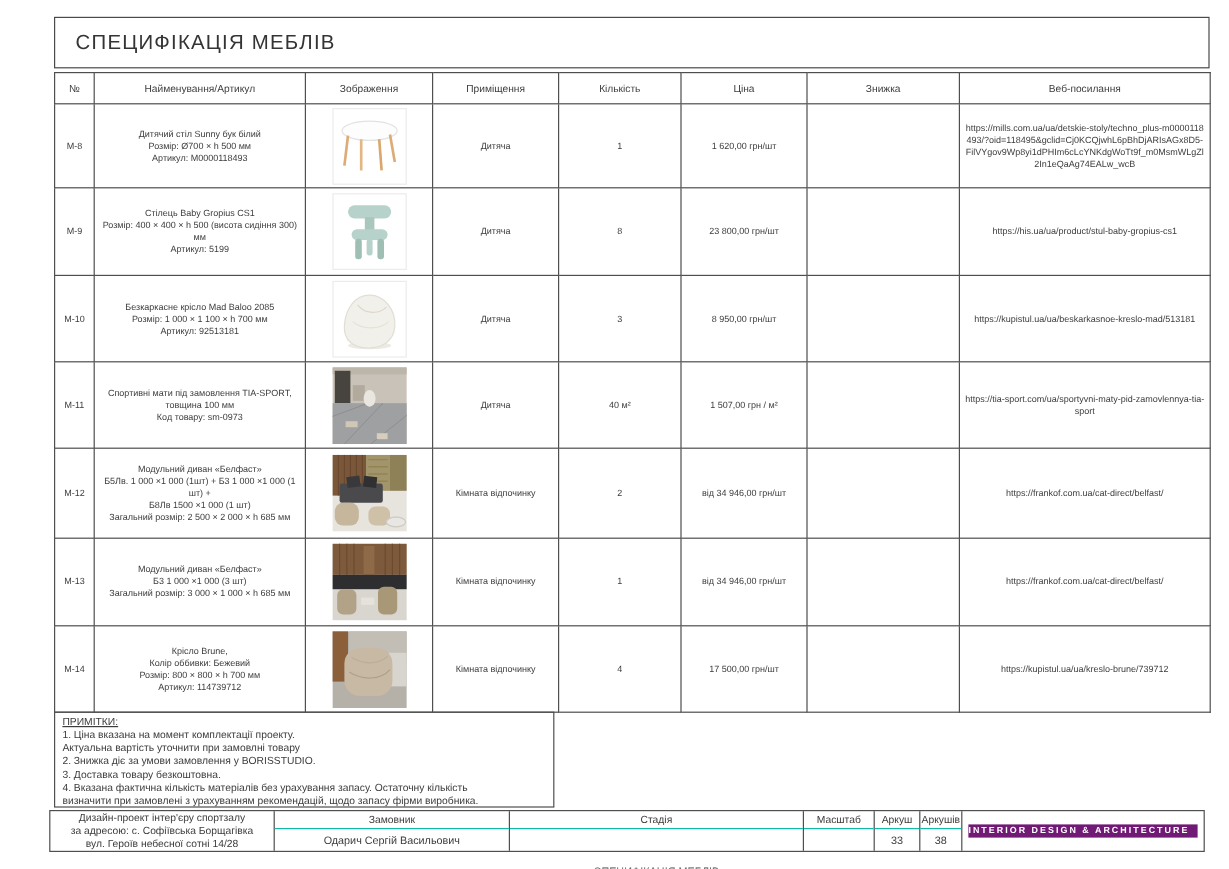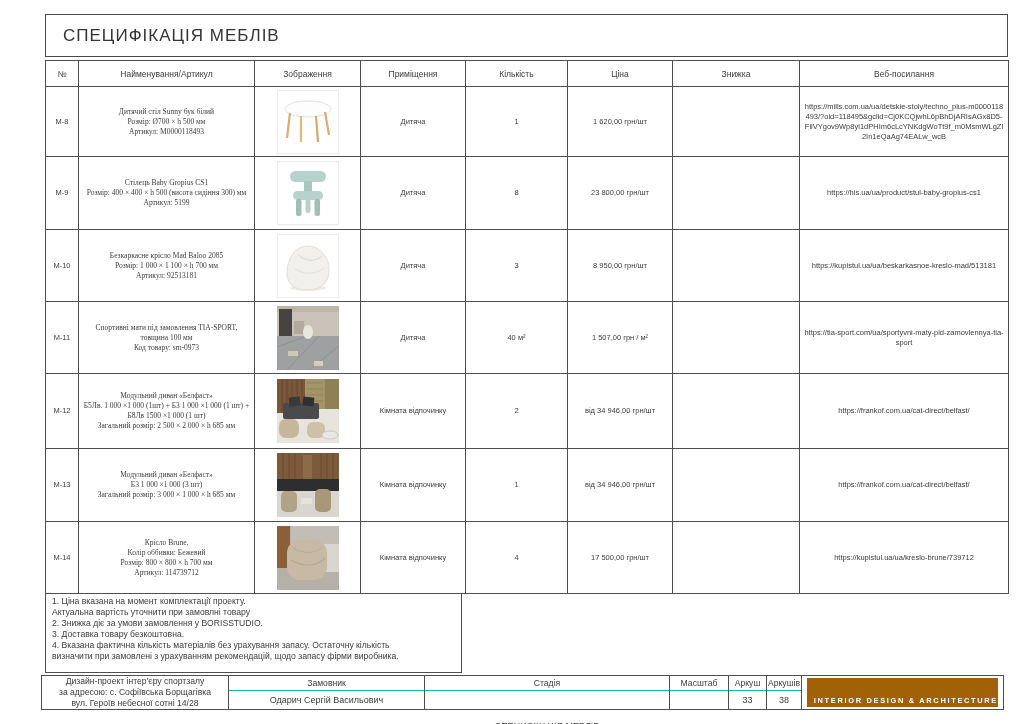--- a/index.html
+++ b/index.html
@@ -17,21 +17,21 @@
     position:absolute;left:45px;top:60px;width:963px;
     border-collapse:collapse;table-layout:fixed;
   }
   .spec th,.spec td{
     border:1px solid #4f4f4f;font-weight:normal;text-align:center;
     vertical-align:middle;padding:2px 4px;box-sizing:border-box;color:#3c3c3c;
   }
   .spec th{font-size:8.5px;height:26px;}
   .spec td{font-size:7.5px;line-height:10px;}
   .id-cell{font-size:7.5px;}
-  .name-cell{white-space:pre-line;font-size:7px;line-height:10.5px;font-family:Liberation Serif, serif;}
+  .name-cell{white-space:pre-line;font-size:7px;line-height:10.5px;}
   .qty-cell,.price-cell,.room-cell{font-size:7.5px;margin-left:35px;}
   .link-cell{font-size:6.8px;line-height:9px;padding:2px 7px;}
   .link-text{word-break:break-all;color:#3c3c3c;}
   .img-wrap{width:62px;height:64px;margin:0 auto;display:flex;align-items:center;justify-content:center;background:#fff;}
   .img-bordered{border:1px solid #ececec;box-sizing:border-box;}
   .notes-box{
     position:absolute;left:45px;top:593px;width:417px;height:80px;
     border:1px solid #4f4f4f;box-sizing:border-box;
     padding:2px 6px;font-size:8.6px;line-height:11px;text-align:left;color:#3c3c3c;
   }
@@ -46,21 +46,21 @@
   .f-address{width:187px;align-items:center;justify-content:center;font-size:8.6px;line-height:11px;text-align:center;white-space:pre-line;}
   .f-client{width:196px;}
   .f-stage{width:245px;gap:30px;}
   .f-scale{width:59px;gap:24px;}
   .f-sheet{width:38px;}
   .f-sheets{width:35px;}
   .f-logo{flex:1;align-items:center;justify-content:center;padding:1px 5px;}
   .fhead{height:14px;border-bottom:1px solid #14b8a6;display:flex;align-items:center;justify-content:center;font-size:8.6px;flex:none;}
   .fval{flex:1;display:flex;align-items:center;justify-content:center;font-size:9px;text-align:center;white-space:pre-line;line-height:10.5px;}
   .logo-word{font-size:25px;font-weight:bold;letter-spacing:0.5px;line-height:23px;color:#101010;}
-  .logo-bar{background:#a16207;color:#ffffff;font-size:7.4px;font-weight:bold;letter-spacing:1.7px;text-align:right;width:100%;box-sizing:border-box;padding:18px 0 2px 0;}
+  .logo-bar{background:#701a75;color:#ffffff;font-size:7.4px;font-weight:bold;letter-spacing:1.7px;text-align:left;width:100%;box-sizing:border-box;padding:0 0 2px 0;}
 </style>
 </head>
 <body>
 
 <div class="title-box">
   <span>СПЕЦИФІКАЦІЯ МЕБЛІВ</span>
 </div>
 
 <table class="spec">
   <colgroup>
@@ -262,20 +262,21 @@
     <td class="room-cell">Кімната відпочинку</td>
     <td class="qty-cell">4</td>
     <td class="price-cell">17 500,00 грн/шт</td>
     <td class="discount-cell"></td>
     <td class="link-cell"><span class="link-text">https://kupistul.ua/ua/kreslo-brune/739712</span></td>
   </tr>
 </tbody>
   </table>
 
 <div class="notes-box">
+  <div class="notes-heading">ПРИМІТКИ:</div>
   <div class="notes-lines">1. Ціна вказана на момент комплектації проекту.
 Актуальна вартість уточнити при замовлні товару
 2. Знижка діє за умови замовлення у BORISSTUDIO.
 3. Доставка товару безкоштовна.
 4. Вказана фактична кількість матеріалів без урахування запасу. Остаточну кількість
 визначити при замовлені з урахуванням рекомендацій, щодо запасу фірми виробника.</div>
 </div>
 
 <div class="footer">
   <div class="fcell f-address">Дизайн-проект інтер'єру спортзалу

